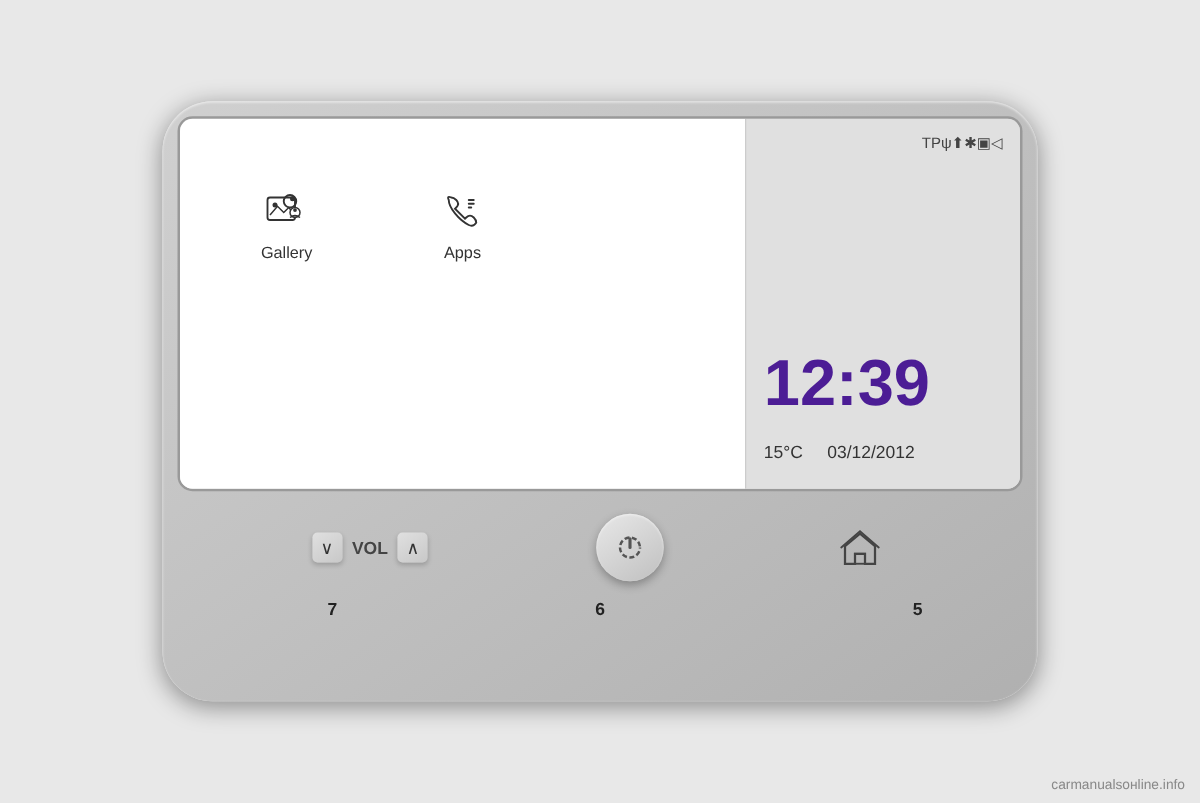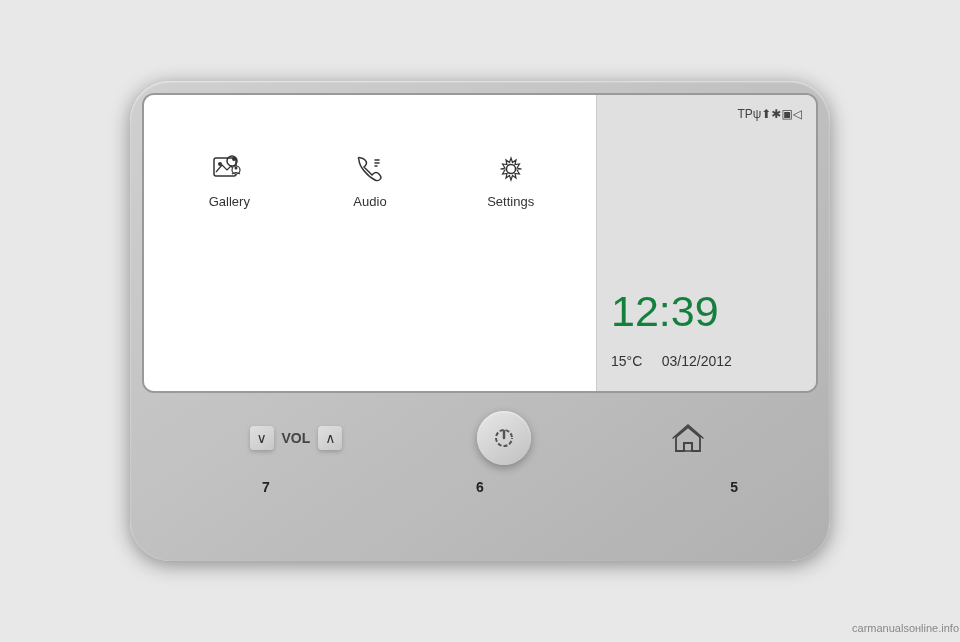--- a/index.html
+++ b/index.html
@@ -77,23 +77,23 @@
     }
 
     .clock-area {
       margin-top: auto;
       width: 100%;
       text-align: left;
       padding-bottom: 10px;
     }
 
     .clock-time {
-      font-size: 43px;
-      font-weight: normal;
-      color: #15803d;
+      font-size: 52px;
+      font-weight: bold;
+      color: #4c1d95;
       line-height: 1;
     }
 
     .clock-info {
       font-size: 14px;
       color: #333;
       margin-top: 20px;
     }
 
     .app-item {
@@ -177,21 +177,21 @@
       align-items: center;
       justify-content: center;
       cursor: pointer;
       font-size: 28px;
       color: #444;
     }
 
     .watermark {
       position: absolute;
       bottom: 8px;
-      right: 1px;
+      right: 12px;
       font-size: 11px;
       color: #888;
     }
   </style>
 </head>
 <body>
 
 <div class="outer-bezel">
 
   <div style="position:absolute; top: 14px; left: 285px; font-size:14px; color:#222; font-weight:bold;">2</div>
@@ -224,31 +224,24 @@
         <span class="app-label">Gallery</span>
       </div>
 
       <div class="app-item">
         <svg class="icon-svg" viewBox="0 0 38 38" fill="none" xmlns="http://www.w3.org/2000/svg">
           <path d="M10 8 C10 8 12 8 14 10 C16 12 16 14 14 16 L13 17 C13 17 17 21 21 25 L22 24 C24 22 26 22 28 24 C30 26 30 28 30 28 C30 28 28 32 24 30 C16 26 8 16 8 10 C6 6 10 8 10 8 Z" stroke="#333" stroke-width="1.5" fill="none"></path>
           <path d="M24 10 L28 10" stroke="#333" stroke-width="1.5" stroke-linecap="round"></path>
           <path d="M24 13 L28 13" stroke="#333" stroke-width="1.5" stroke-linecap="round"></path>
           <path d="M24 16 L26 16" stroke="#333" stroke-width="1.5" stroke-linecap="round"></path>
         </svg>
-        <span class="app-label">Audio</span>
-      </div>
-
-
-      <div class="app-item">
-        <svg class="icon-svg" viewBox="0 0 38 38" fill="none" xmlns="http://www.w3.org/2000/svg">
-          <circle cx="19" cy="19" r="4.5" stroke="#333" stroke-width="1.5" fill="none"></circle>
-          <path d="M19 8 L20.5 12.5 L24 10 L23 14.5 L27.5 14 L25 18 L29.5 19 L25 20 L27.5 24 L23 23.5 L24 28 L20.5 25.5 L19 30 L17.5 25.5 L14 28 L15 23.5 L10.5 24 L13 20 L8.5 19 L13 18 L10.5 14 L15 14.5 L14 10 L17.5 12.5 Z" stroke="#333" stroke-width="1.2" fill="none"></path>
-        </svg>
-        <span class="app-label">Settings</span>
-      </div>
+        <span class="app-label">Apps</span>
+      </div>
+
+
 
     </div>
 
     <div class="screen-right">
       <div class="status-bar">
         <span class="status-icon">TP</span>
         <span class="status-icon">ψ</span>
         <span class="status-icon">⬆</span>
         <span class="status-icon">✱</span>
         <span class="status-icon">▣</span>

